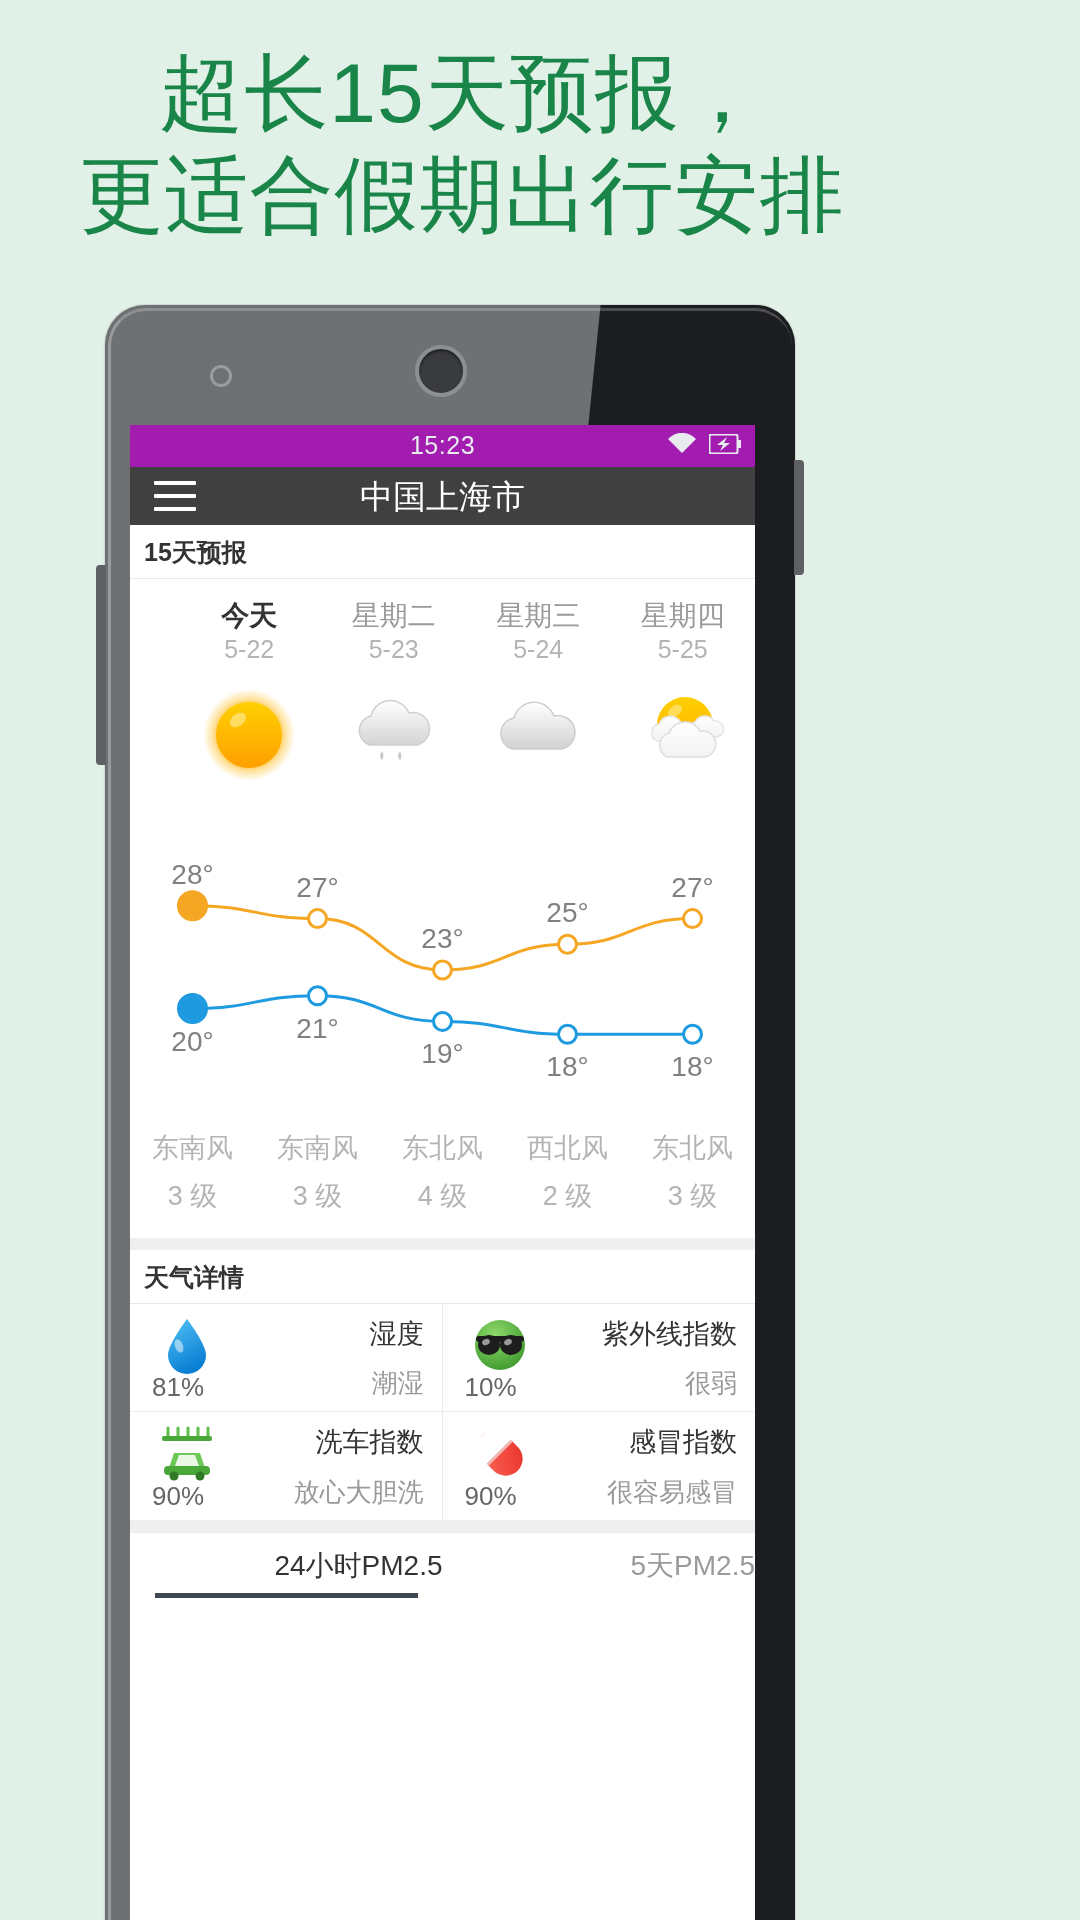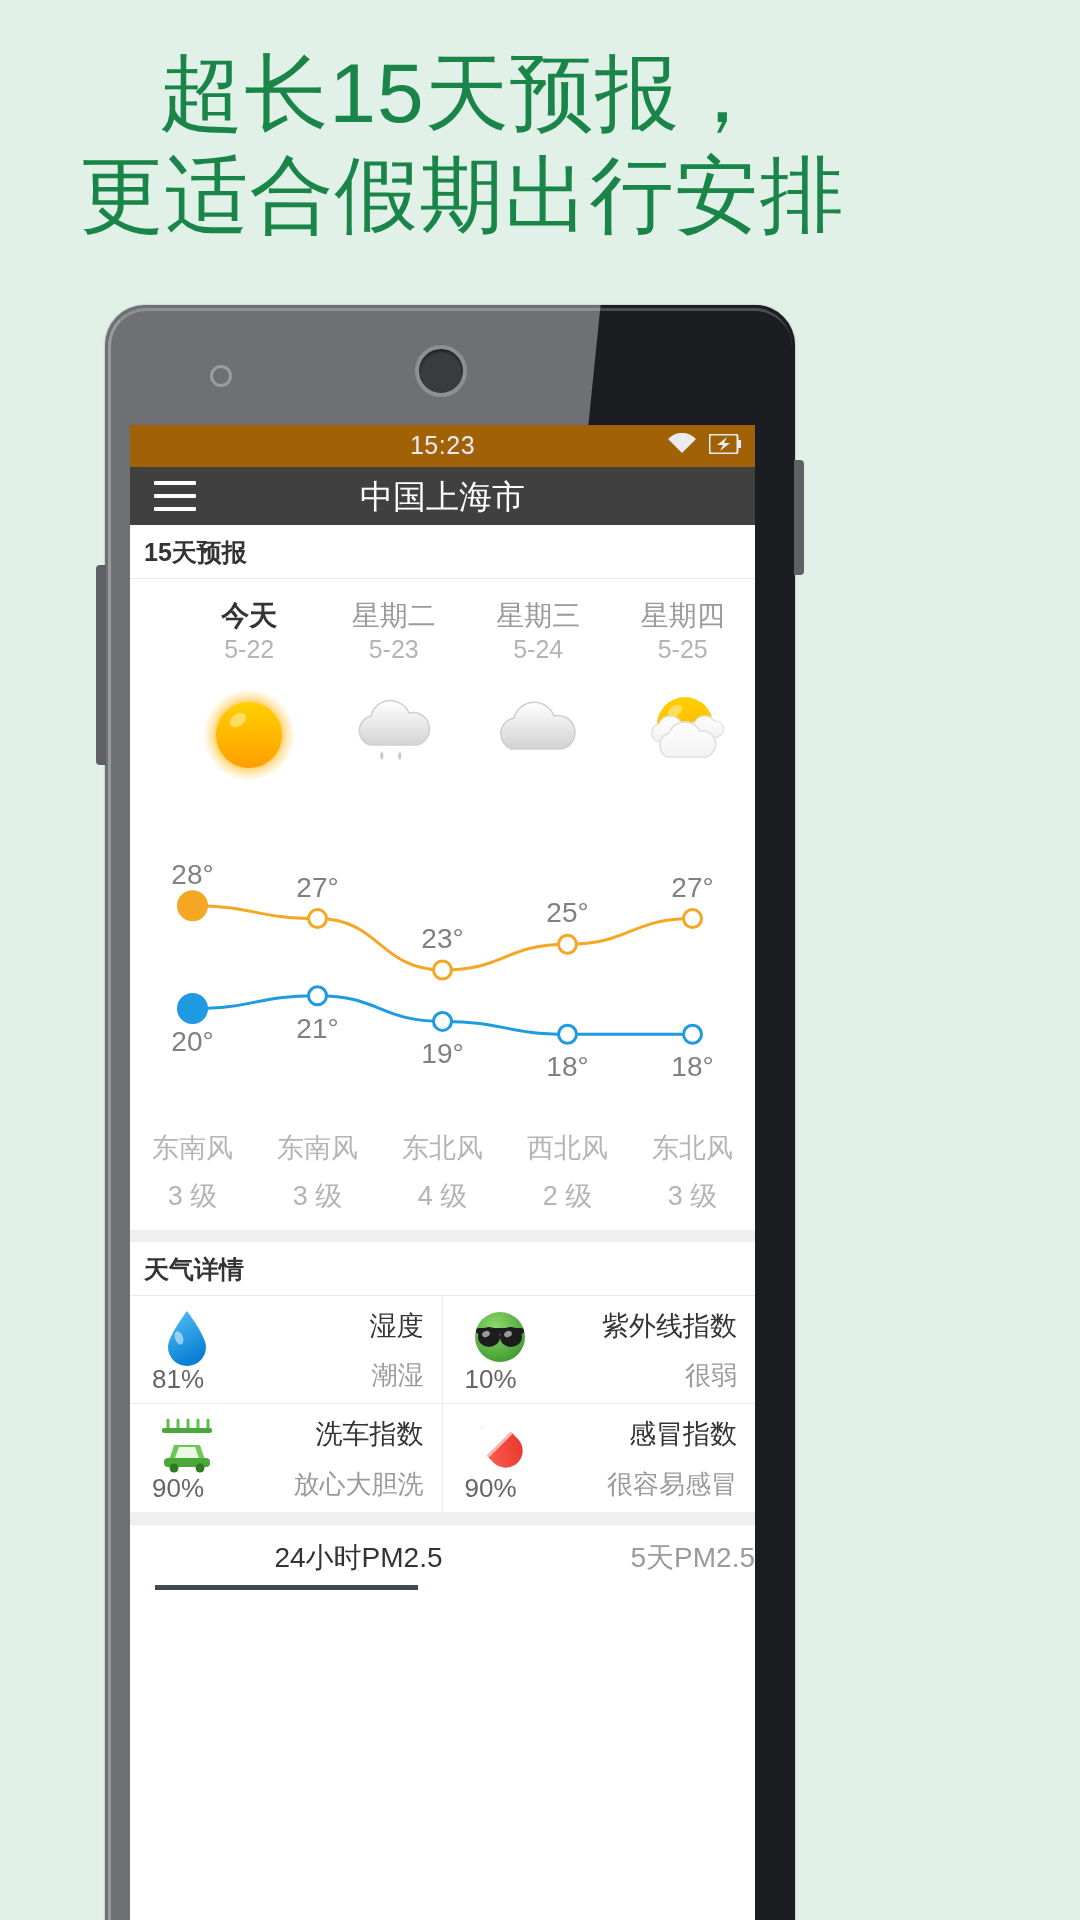--- a/index.html
+++ b/index.html
@@ -63,21 +63,21 @@
 
   
   .screen {
     position:absolute; left:25px; top:120px;
     width:625px; height:1500px;
     background:#ffffff; overflow:hidden;
   }
 
   
   .statusbar {
-    height:42px; background:#a16207; position:relative;
+    height:42px; background:#a21caf; position:relative;
     color:#e9ecef; font-size:24px;
   }
   .status-time {
     position:absolute; left:0; right:0; top:6px; text-align:center;
     font-size:25px; letter-spacing:.5px;
   }
   .status-icons {
     position:absolute; right:14px; top:8px;
     display:flex; align-items:center; gap:12px;
   }
@@ -109,21 +109,21 @@
   .day { flex:1; text-align:center; }
   .day-name { font-size:28px; color:#9a9a9a; }
   .day.today .day-name { color:#333; font-weight:bold; }
   .day-date { font-size:25px; color:#b4b4b4; margin-top:0; }
   .day-icon { height:118px; display:flex; align-items:center; justify-content:center; margin-top:12px; }
 
   
   .chart-wrap { position:relative; height:270px; margin-top:48px; }
   .chart-wrap svg { position:absolute; left:0; top:0; }
 
-  .winds { display:flex; padding:18px 0 16px; }
+  .winds { display:flex; padding:18px 0 24px; }
   .wind { flex:1; text-align:center; color:#b4b4b4; }
   .wind-dir { font-size:27px; }
   .wind-lvl { font-size:27px; margin-top:12px; }
 
   
   .detail-grid { display:flex; flex-wrap:wrap; }
   .detail-cell {
     width:50%; height:108px; position:relative;
     border-bottom:1px solid #ececec;
   }

